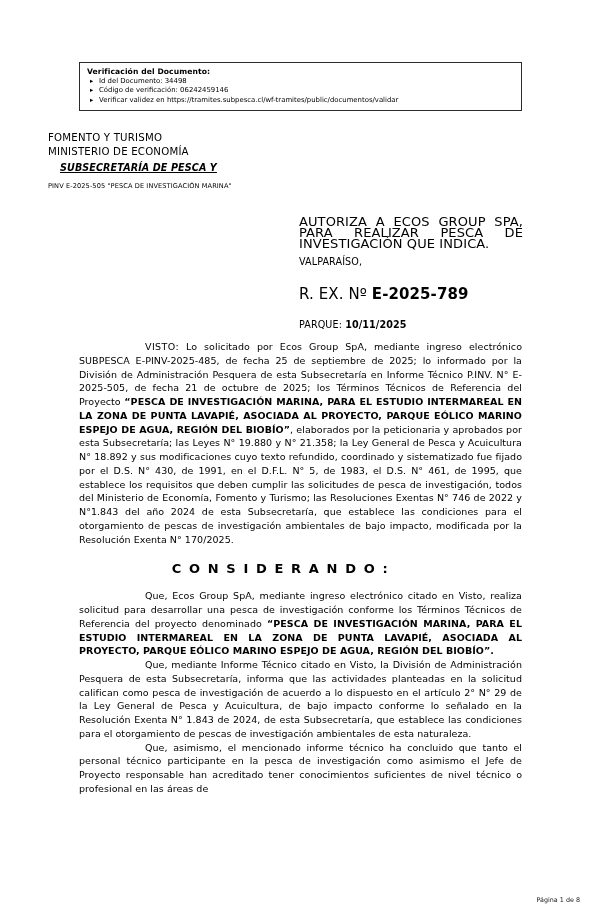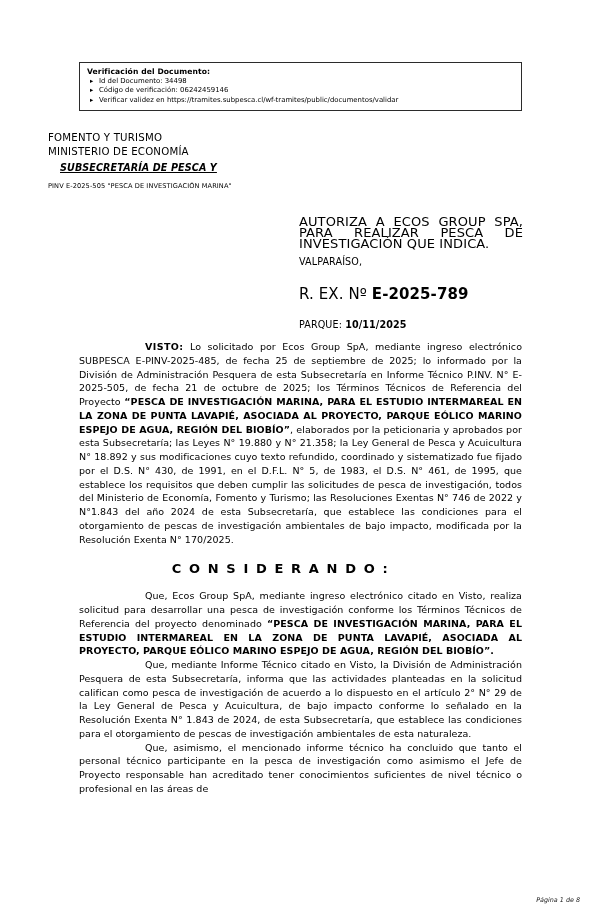--- a/index.html
+++ b/index.html
@@ -133,37 +133,36 @@
   p.para {
     font-size: 9.5px;
     line-height: 13.75px;
     text-align: justify;
     margin: 0;
     letter-spacing: 0.05px;
   }
   p.para + p.para { }
   .indent { text-indent: 66px; }
   b.bold { font-weight: bold; }
-  .visto-label { font-weight: bold; letter-spacing: 0.4px; }
+  .visto-label { font-weight: normal; letter-spacing: 0.4px; }
   .considerando {
     font-size: 13px;
     font-weight: bold;
     letter-spacing: 1.6px;
     text-align: center;
     margin: 15px 0 13px 0;
     padding-right: 40px;
   }
 
   
   .footer-page {
     position: absolute;
     right: 20px;
     bottom: 14px;
     font-size: 6.4px;
-    font-style: italic;
     color: #1a1a1a;
   }
 </style>
 </head>
 <body>
 
 <div class="page">
 
   <div class="verif-box">
     <div class="verif-title">Verificación del Documento:</div>

